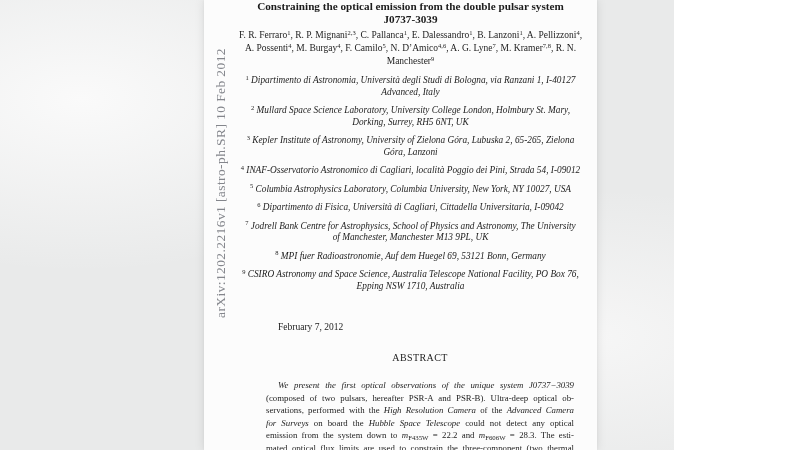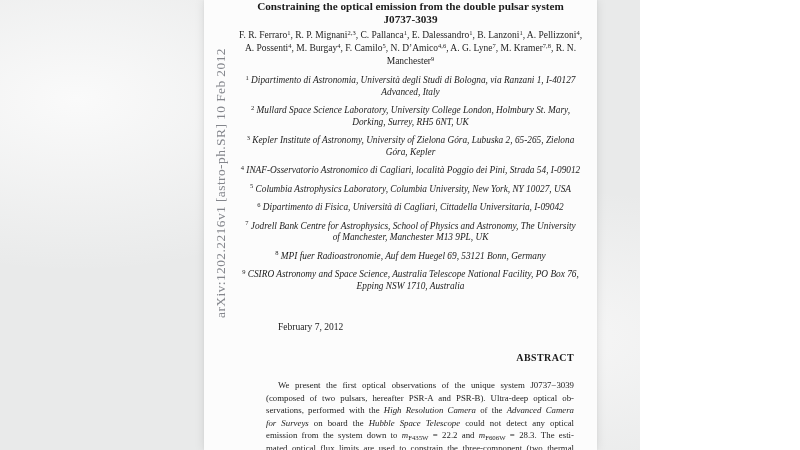--- a/index.html
+++ b/index.html
@@ -7,20 +7,21 @@
     position: relative;
     width: 640px;
     height: 450px;
     overflow: hidden;
     font-family: "Liberation Serif", "DejaVu Serif", serif;
     color: #1c1c1c;
     background:
       radial-gradient(90% 70% at 12% 22%, #fafafa 0%, rgba(250,250,250,0) 55%),
       radial-gradient(80% 60% at 88% 75%, #f6f6f6 0%, rgba(246,246,246,0) 55%),
       #e9eaea;
+    padding-left: 34px;
   }
   .page {
     position: absolute;
     left: 204px; top: 0;
     width: 393px; height: 450px;
     background: #fcfcfc;
     box-shadow: 0 0 10px rgba(0,0,0,0.10), 0 0 2px rgba(0,0,0,0.06);
   }
   .arxiv-stamp {
     position: absolute;
@@ -71,39 +72,39 @@
   }
   .date {
     position: absolute;
     left: 58px; top: 322px;
     font-size: 9.5px;
     margin-left: 16px;
   }
   .abs-head {
     position: absolute;
     left: 62px; width: 308px; top: 352px;
-    text-align: right;
-    font-weight: bold;
+    text-align: center;
+    font-weight: normal;
     font-size: 10px;
     letter-spacing: 0.4px;
   }
   .abstract {
     position: absolute;
     left: 62px; top: 379px;
     width: 308px;
     font-size: 8.8px;
     line-height: 12.6px;
     overflow: hidden;
   }
   .abs-line {
     text-align: justify;
     text-align-last: justify;
     white-space: normal;
   }
-  .abs-line.first { text-indent: 12px; }
+  .abs-line.first { text-indent: 12px; font-style: italic; }
   .abstract i { font-style: italic; }
   .abstract sub {
     font-size: 6.8px;
     line-height: 0;
     vertical-align: baseline;
     position: relative;
     top: 1.6px;
   }
 </style>
 </head>
@@ -125,21 +126,21 @@
           <div class="affil">
             <div class="affil-line"><sup class="snum">1</sup> Dipartimento di Astronomia, Università degli Studi di Bologna, via Ranzani 1, I-40127</div>
             <div class="affil-line">Advanced, Italy</div>
           </div>
           <div class="affil">
             <div class="affil-line"><sup class="snum">2</sup> Mullard Space Science Laboratory, University College London, Holmbury St. Mary,</div>
             <div class="affil-line">Dorking, Surrey, RH5 6NT, UK</div>
           </div>
           <div class="affil">
             <div class="affil-line"><sup class="snum">3</sup> Kepler Institute of Astronomy, University of Zielona Góra, Lubuska 2, 65-265, Zielona</div>
-            <div class="affil-line">Góra, Kepler</div>
+            <div class="affil-line">Góra, Lanzoni</div>
           </div>
           <div class="affil">
             <div class="affil-line"><sup class="snum">4</sup> INAF-Osservatorio Astronomico di Cagliari, località Poggio dei Pini, Strada 54, I-09012</div>
           </div>
           <div class="affil">
             <div class="affil-line"><sup class="snum">5</sup> Columbia Astrophysics Laboratory, Columbia University, New York, NY 10027, USA</div>
           </div>
           <div class="affil">
             <div class="affil-line"><sup class="snum">6</sup> Dipartimento di Fisica, Università di Cagliari, Cittadella Universitaria, I-09042</div>
           </div>

